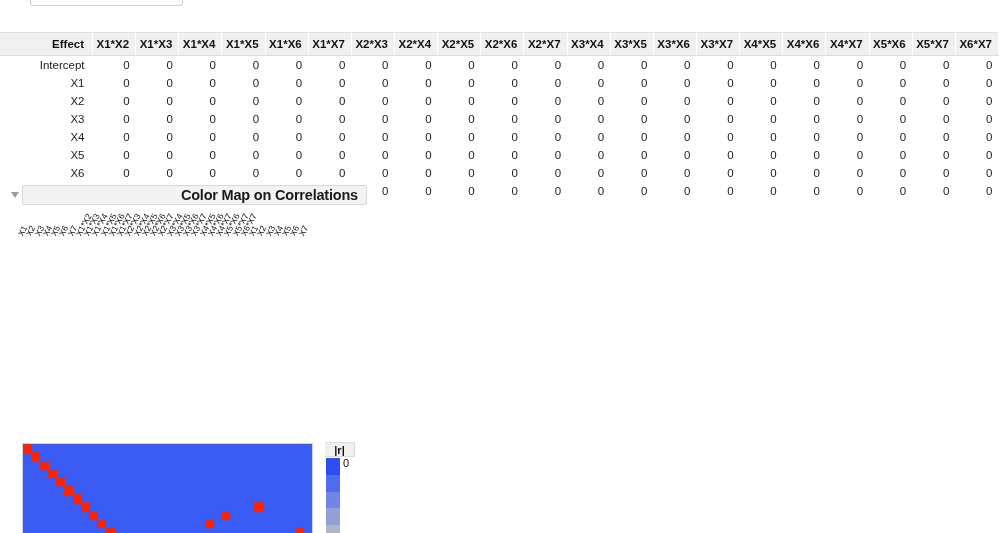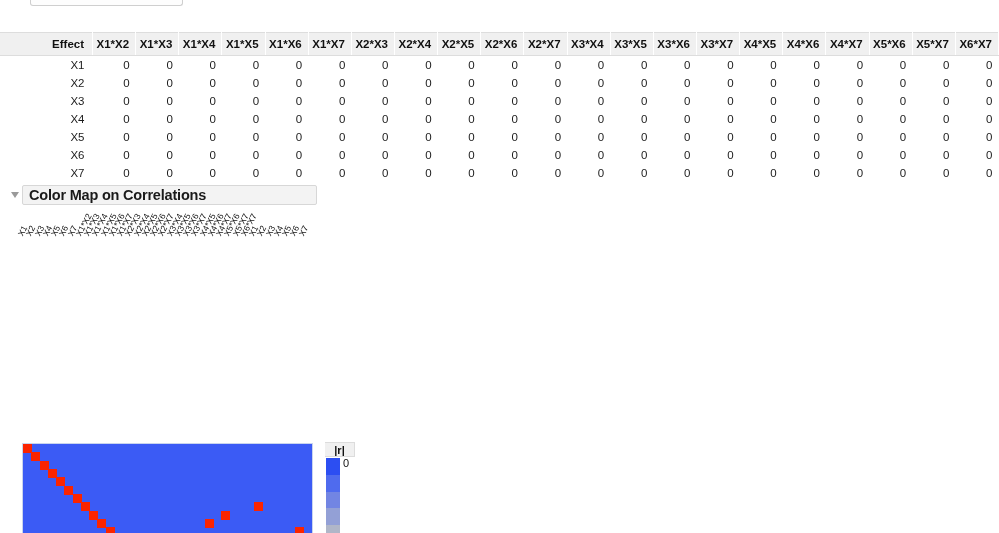--- a/index.html
+++ b/index.html
@@ -37,21 +37,21 @@
     border:1px solid #d7d7d7;
     border-radius:2px;
     line-height:16px;
     white-space:nowrap;
     box-sizing:border-box;
   }
 
   #alias-section{left:8px;top:10px;}
   #alias-section .section-title{width:145px;height:20px;}
   #colormap-section{left:8px;top:185px;}
-  #colormap-section .section-title{width:295px;height:20px;}
+  #colormap-section .section-title{width:345px;height:20px;text-align:right;}
 
   
   .alias-wrap{position:absolute;left:0;top:32px;width:999px;}
   table.alias{
     border-collapse:collapse;
     width:999px;
     table-layout:fixed;
     font-size:11px;
   }
   table.alias th{
@@ -154,20 +154,44 @@
           <th>X3*X7</th>
           <th>X4*X5</th>
           <th>X4*X6</th>
           <th>X4*X7</th>
           <th>X5*X6</th>
           <th>X5*X7</th>
           <th>X6*X7</th>
         </tr>
       </thead>
       <tbody id="alias-body">
+          <tr>
+            <td class="rowlab">Intercept</td>
+            <td>0</td>
+            <td>0</td>
+            <td>0</td>
+            <td>0</td>
+            <td>0</td>
+            <td>0</td>
+            <td>0</td>
+            <td>0</td>
+            <td>0</td>
+            <td>0</td>
+            <td>0</td>
+            <td>0</td>
+            <td>0</td>
+            <td>0</td>
+            <td>0</td>
+            <td>0</td>
+            <td>0</td>
+            <td>0</td>
+            <td>0</td>
+            <td>0</td>
+            <td>0</td>
+          </tr>
           <tr>
             <td class="rowlab">X1</td>
             <td>0</td>
             <td>0</td>
             <td>0</td>
             <td>0</td>
             <td>0</td>
             <td>0</td>
             <td>0</td>
             <td>0</td>

